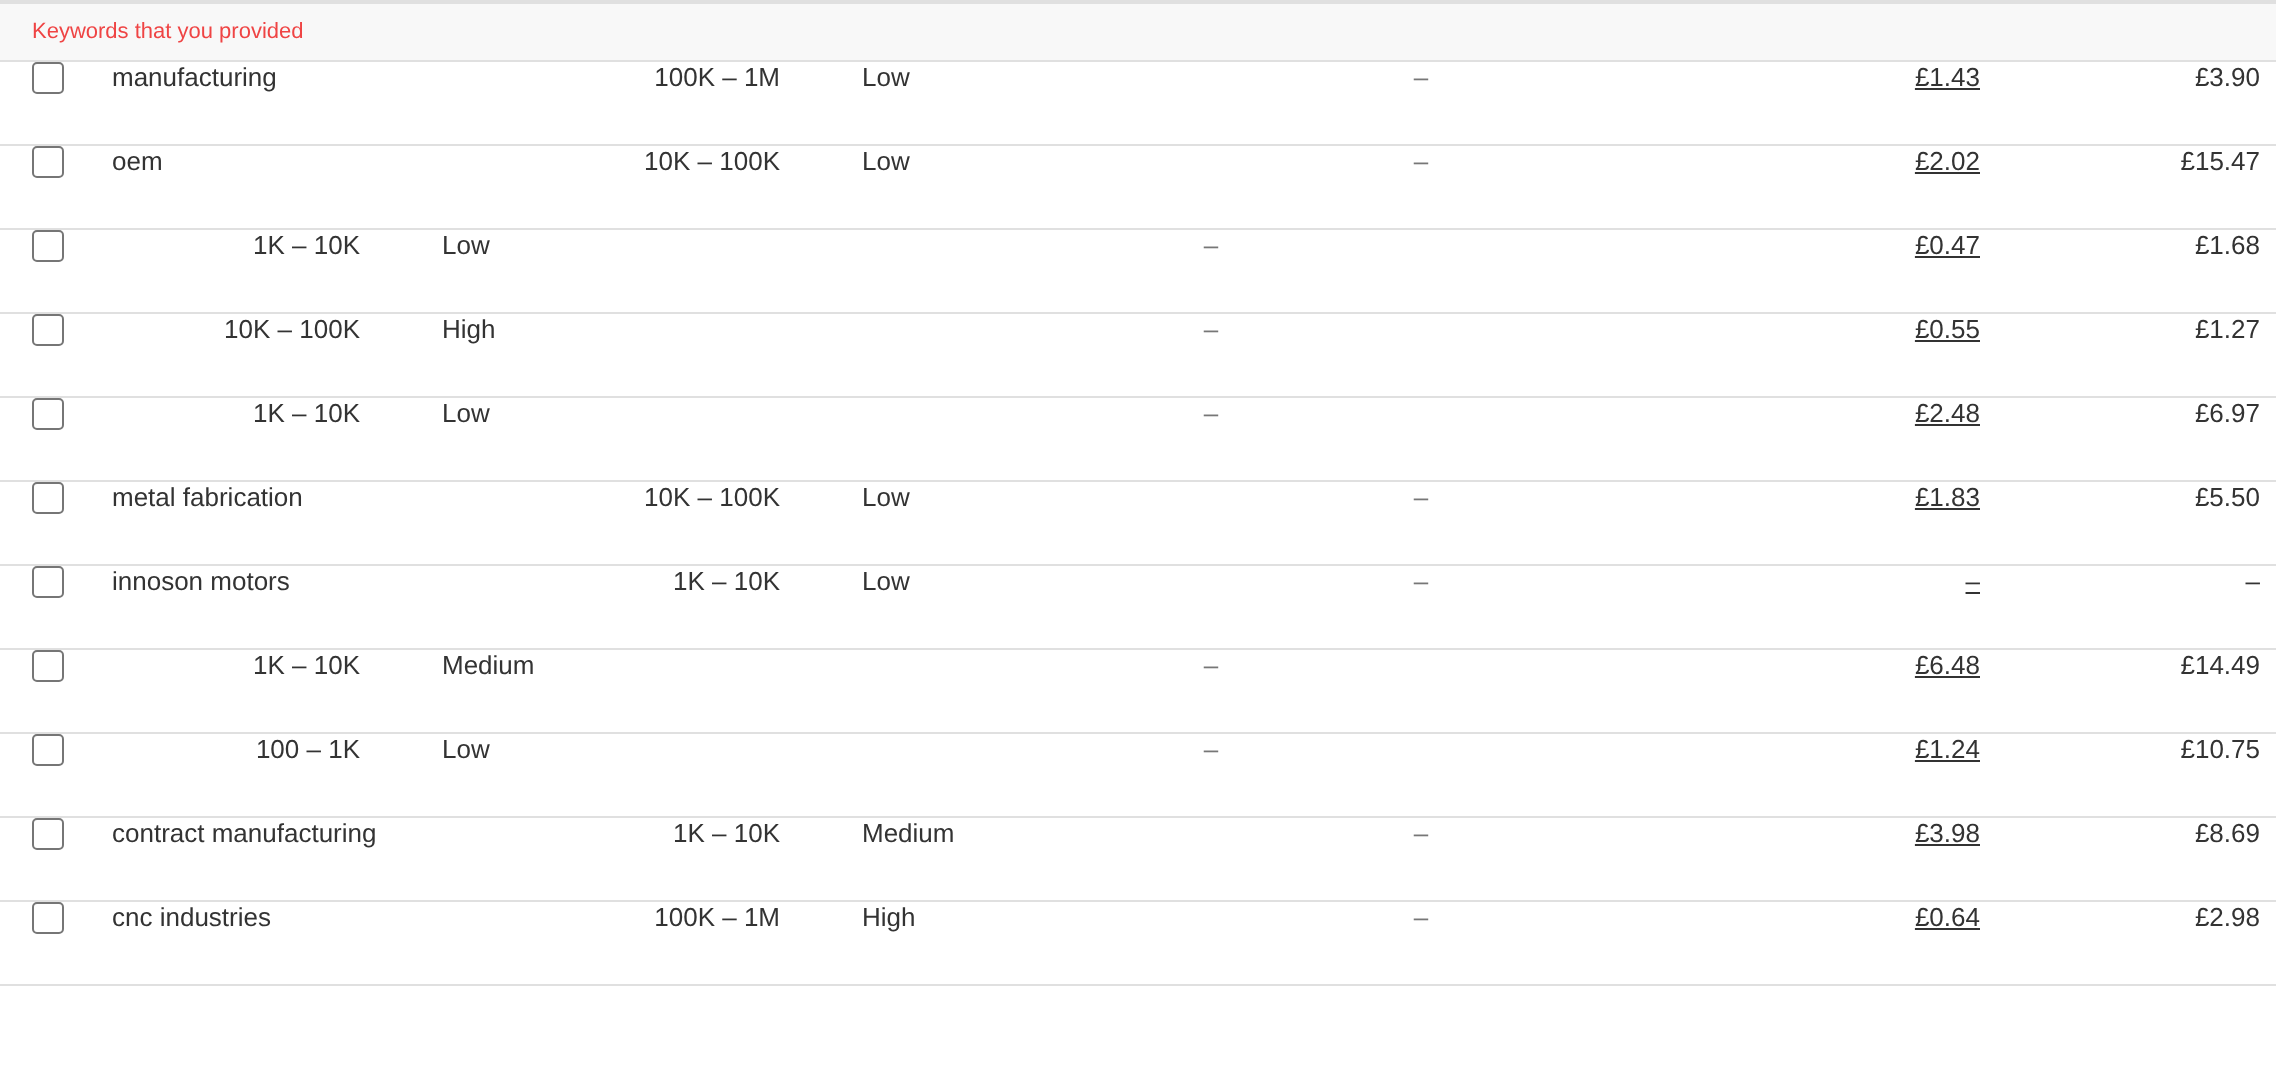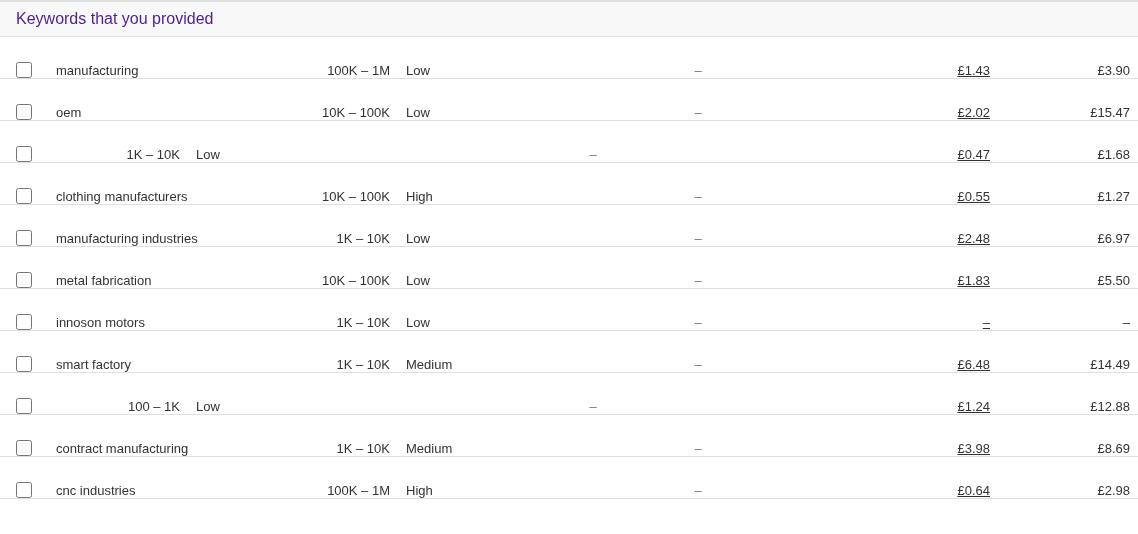--- a/index.html
+++ b/index.html
@@ -13,28 +13,28 @@
       color: #333;
       background: #fff;
     }
     .table-container {
       width: 1138px;
       border-top: 1px solid #e0e0e0;
     }
     .section-header {
       background: #f8f8f8;
       padding: 8px 16px;
-      font-size: 16px;
-      color: #4c1d95;
+      font-size: 11px;
+      color: #ef4444;
       border-bottom: 1px solid #e0e0e0;
       border-top: 1px solid #e0e0e0;
     }
     .table-row {
       display: flex;
-      align-items: flex-end;
+      align-items: flex-start;
       border-bottom: 1px solid #e0e0e0;
       height: 42px;
     }
     .col-check {
       width: 48px;
       display: flex;
       align-items: center;
       justify-content: center;
       flex-shrink: 0;
     }
@@ -46,20 +46,21 @@
     .col-volume {
       width: 140px;
       padding: 0 8px;
       text-align: right;
       flex-shrink: 0;
     }
     .col-competition {
       width: 140px;
       padding: 0 8px;
       flex-shrink: 0;
+      margin-left: 25px;
     }
     .col-dash {
       flex: 1;
       padding: 0 8px;
       text-align: center;
       color: #777;
     }
     .col-top-low {
       width: 140px;
       padding: 0 8px;
@@ -122,32 +123,30 @@
         <div class="col-volume">1K – 10K</div>
         <div class="col-competition">Low</div>
         <div class="col-dash">–</div>
         <div class="col-top-low">£0.47</div>
         <div class="col-top-high">£1.68</div>
       </div>
       <div class="table-row">
         <div class="col-check">
           <input type="checkbox" style="">
         </div>
-        <div class="col-keyword">clothing manufacturers</div>
         <div class="col-volume">10K – 100K</div>
         <div class="col-competition">High</div>
         <div class="col-dash">–</div>
         <div class="col-top-low">£0.55</div>
         <div class="col-top-high">£1.27</div>
       </div>
       <div class="table-row">
         <div class="col-check">
           <input type="checkbox" style="">
         </div>
-        <div class="col-keyword">manufacturing industries</div>
         <div class="col-volume">1K – 10K</div>
         <div class="col-competition">Low</div>
         <div class="col-dash">–</div>
         <div class="col-top-low">£2.48</div>
         <div class="col-top-high">£6.97</div>
       </div>
       <div class="table-row">
         <div class="col-check">
           <input type="checkbox" style="">
         </div>
@@ -166,36 +165,35 @@
         <div class="col-volume">1K – 10K</div>
         <div class="col-competition">Low</div>
         <div class="col-dash">–</div>
         <div class="col-top-low">–</div>
         <div class="col-top-high">–</div>
       </div>
       <div class="table-row">
         <div class="col-check">
           <input type="checkbox" style="">
         </div>
-        <div class="col-keyword">smart factory</div>
         <div class="col-volume">1K – 10K</div>
         <div class="col-competition">Medium</div>
         <div class="col-dash">–</div>
         <div class="col-top-low">£6.48</div>
         <div class="col-top-high">£14.49</div>
       </div>
       <div class="table-row">
         <div class="col-check">
           <input type="checkbox" style="">
         </div>
         <div class="col-volume">100 – 1K</div>
         <div class="col-competition">Low</div>
         <div class="col-dash">–</div>
         <div class="col-top-low">£1.24</div>
-        <div class="col-top-high">£12.88</div>
+        <div class="col-top-high">£10.75</div>
       </div>
       <div class="table-row">
         <div class="col-check">
           <input type="checkbox" style="">
         </div>
         <div class="col-keyword">contract manufacturing</div>
         <div class="col-volume">1K – 10K</div>
         <div class="col-competition">Medium</div>
         <div class="col-dash">–</div>
         <div class="col-top-low">£3.98</div>

